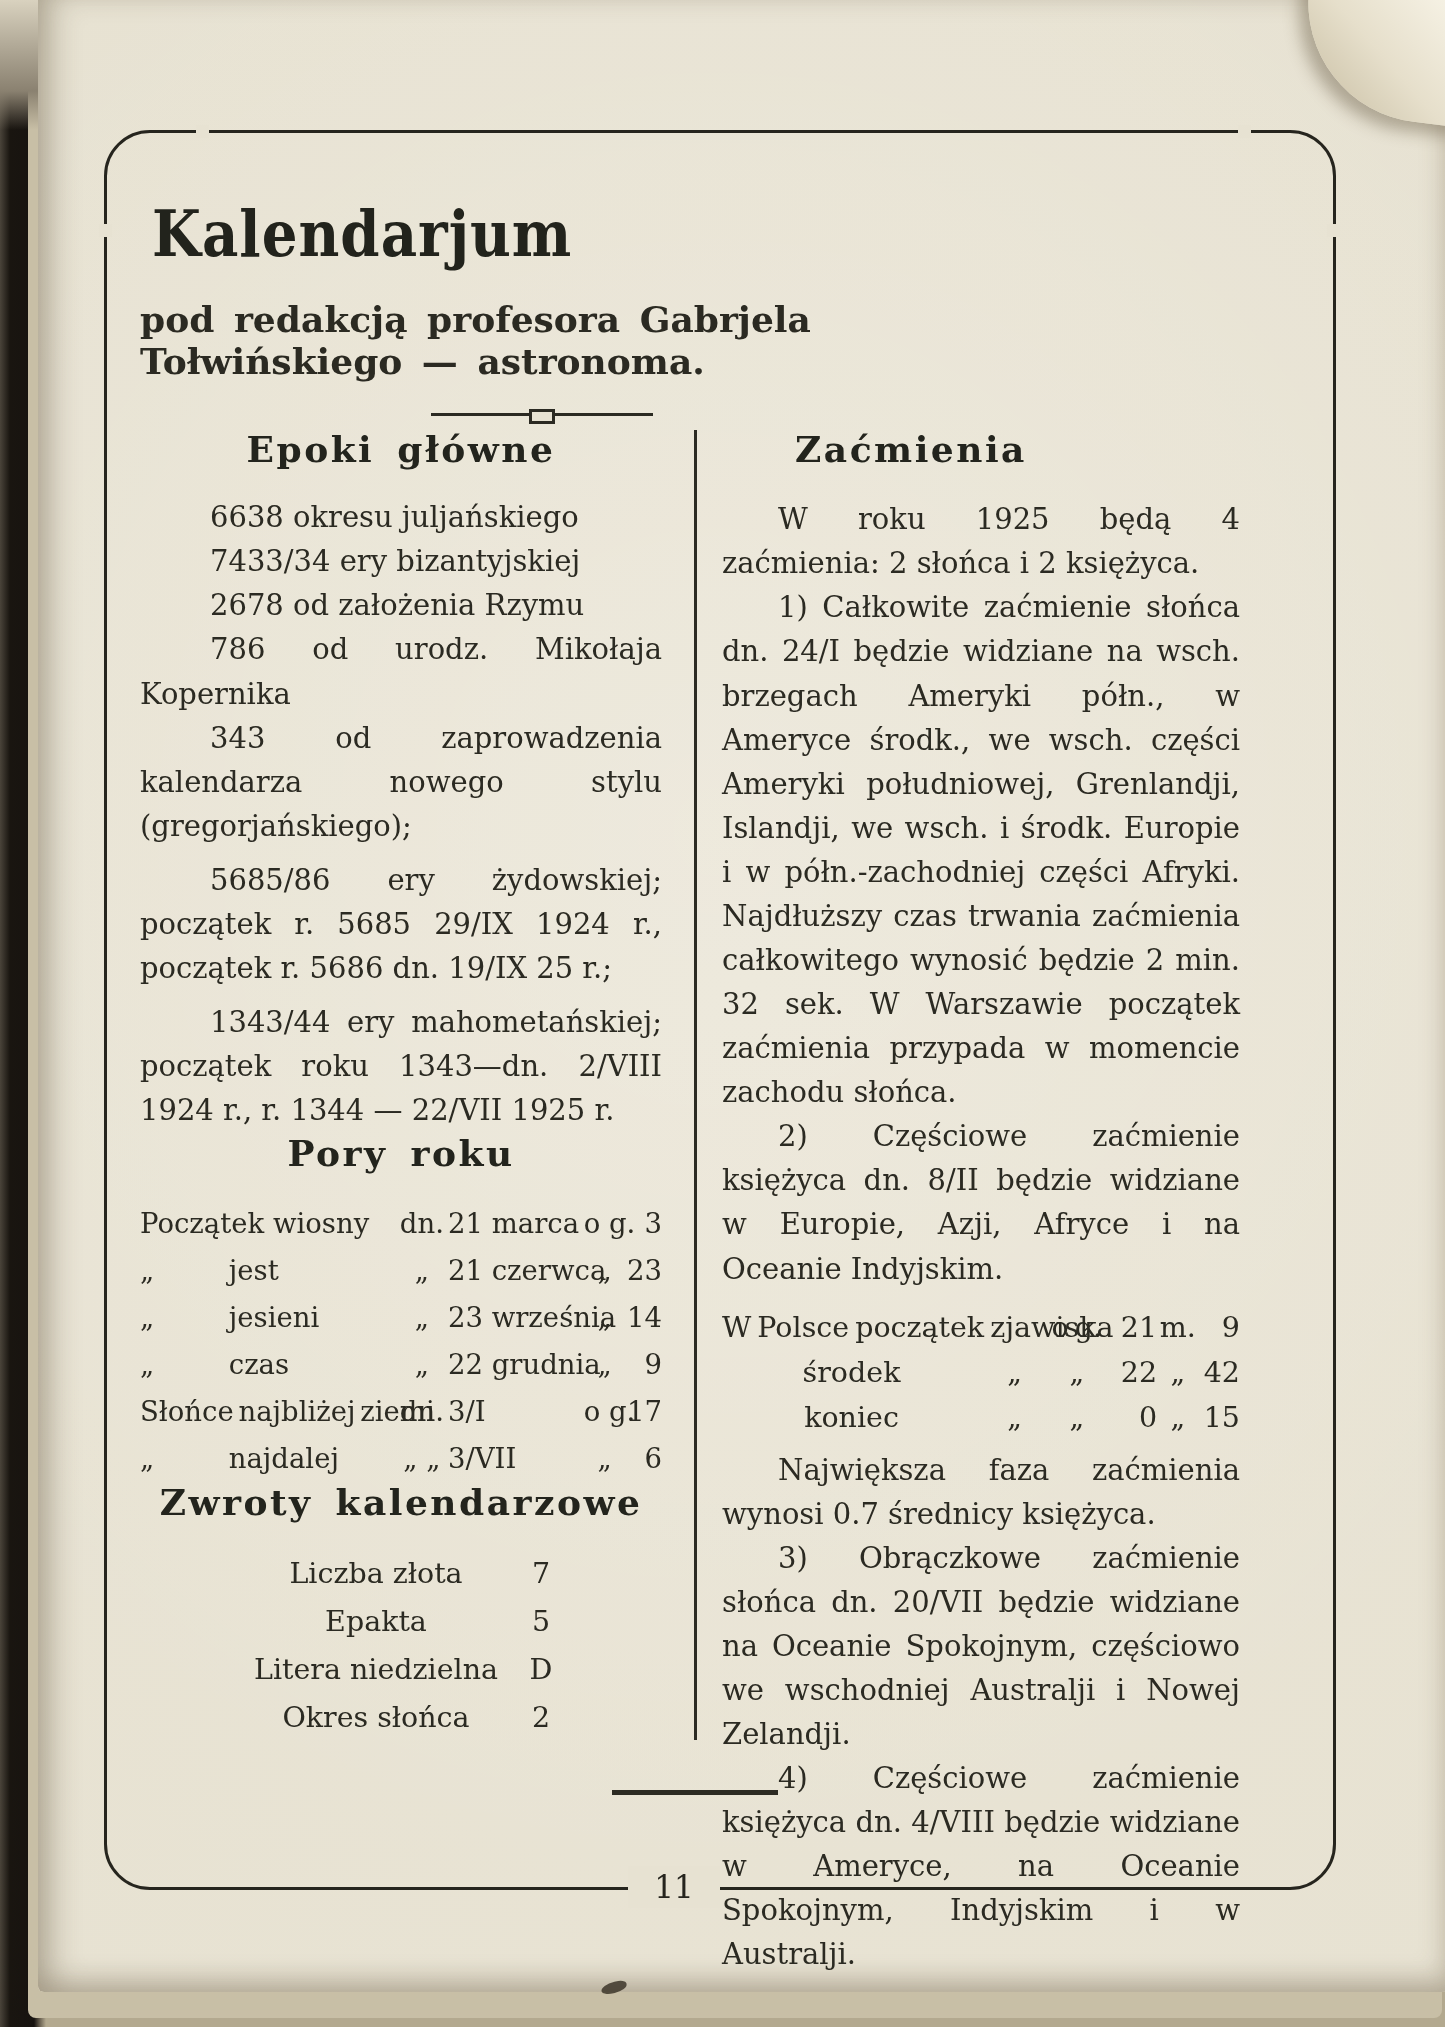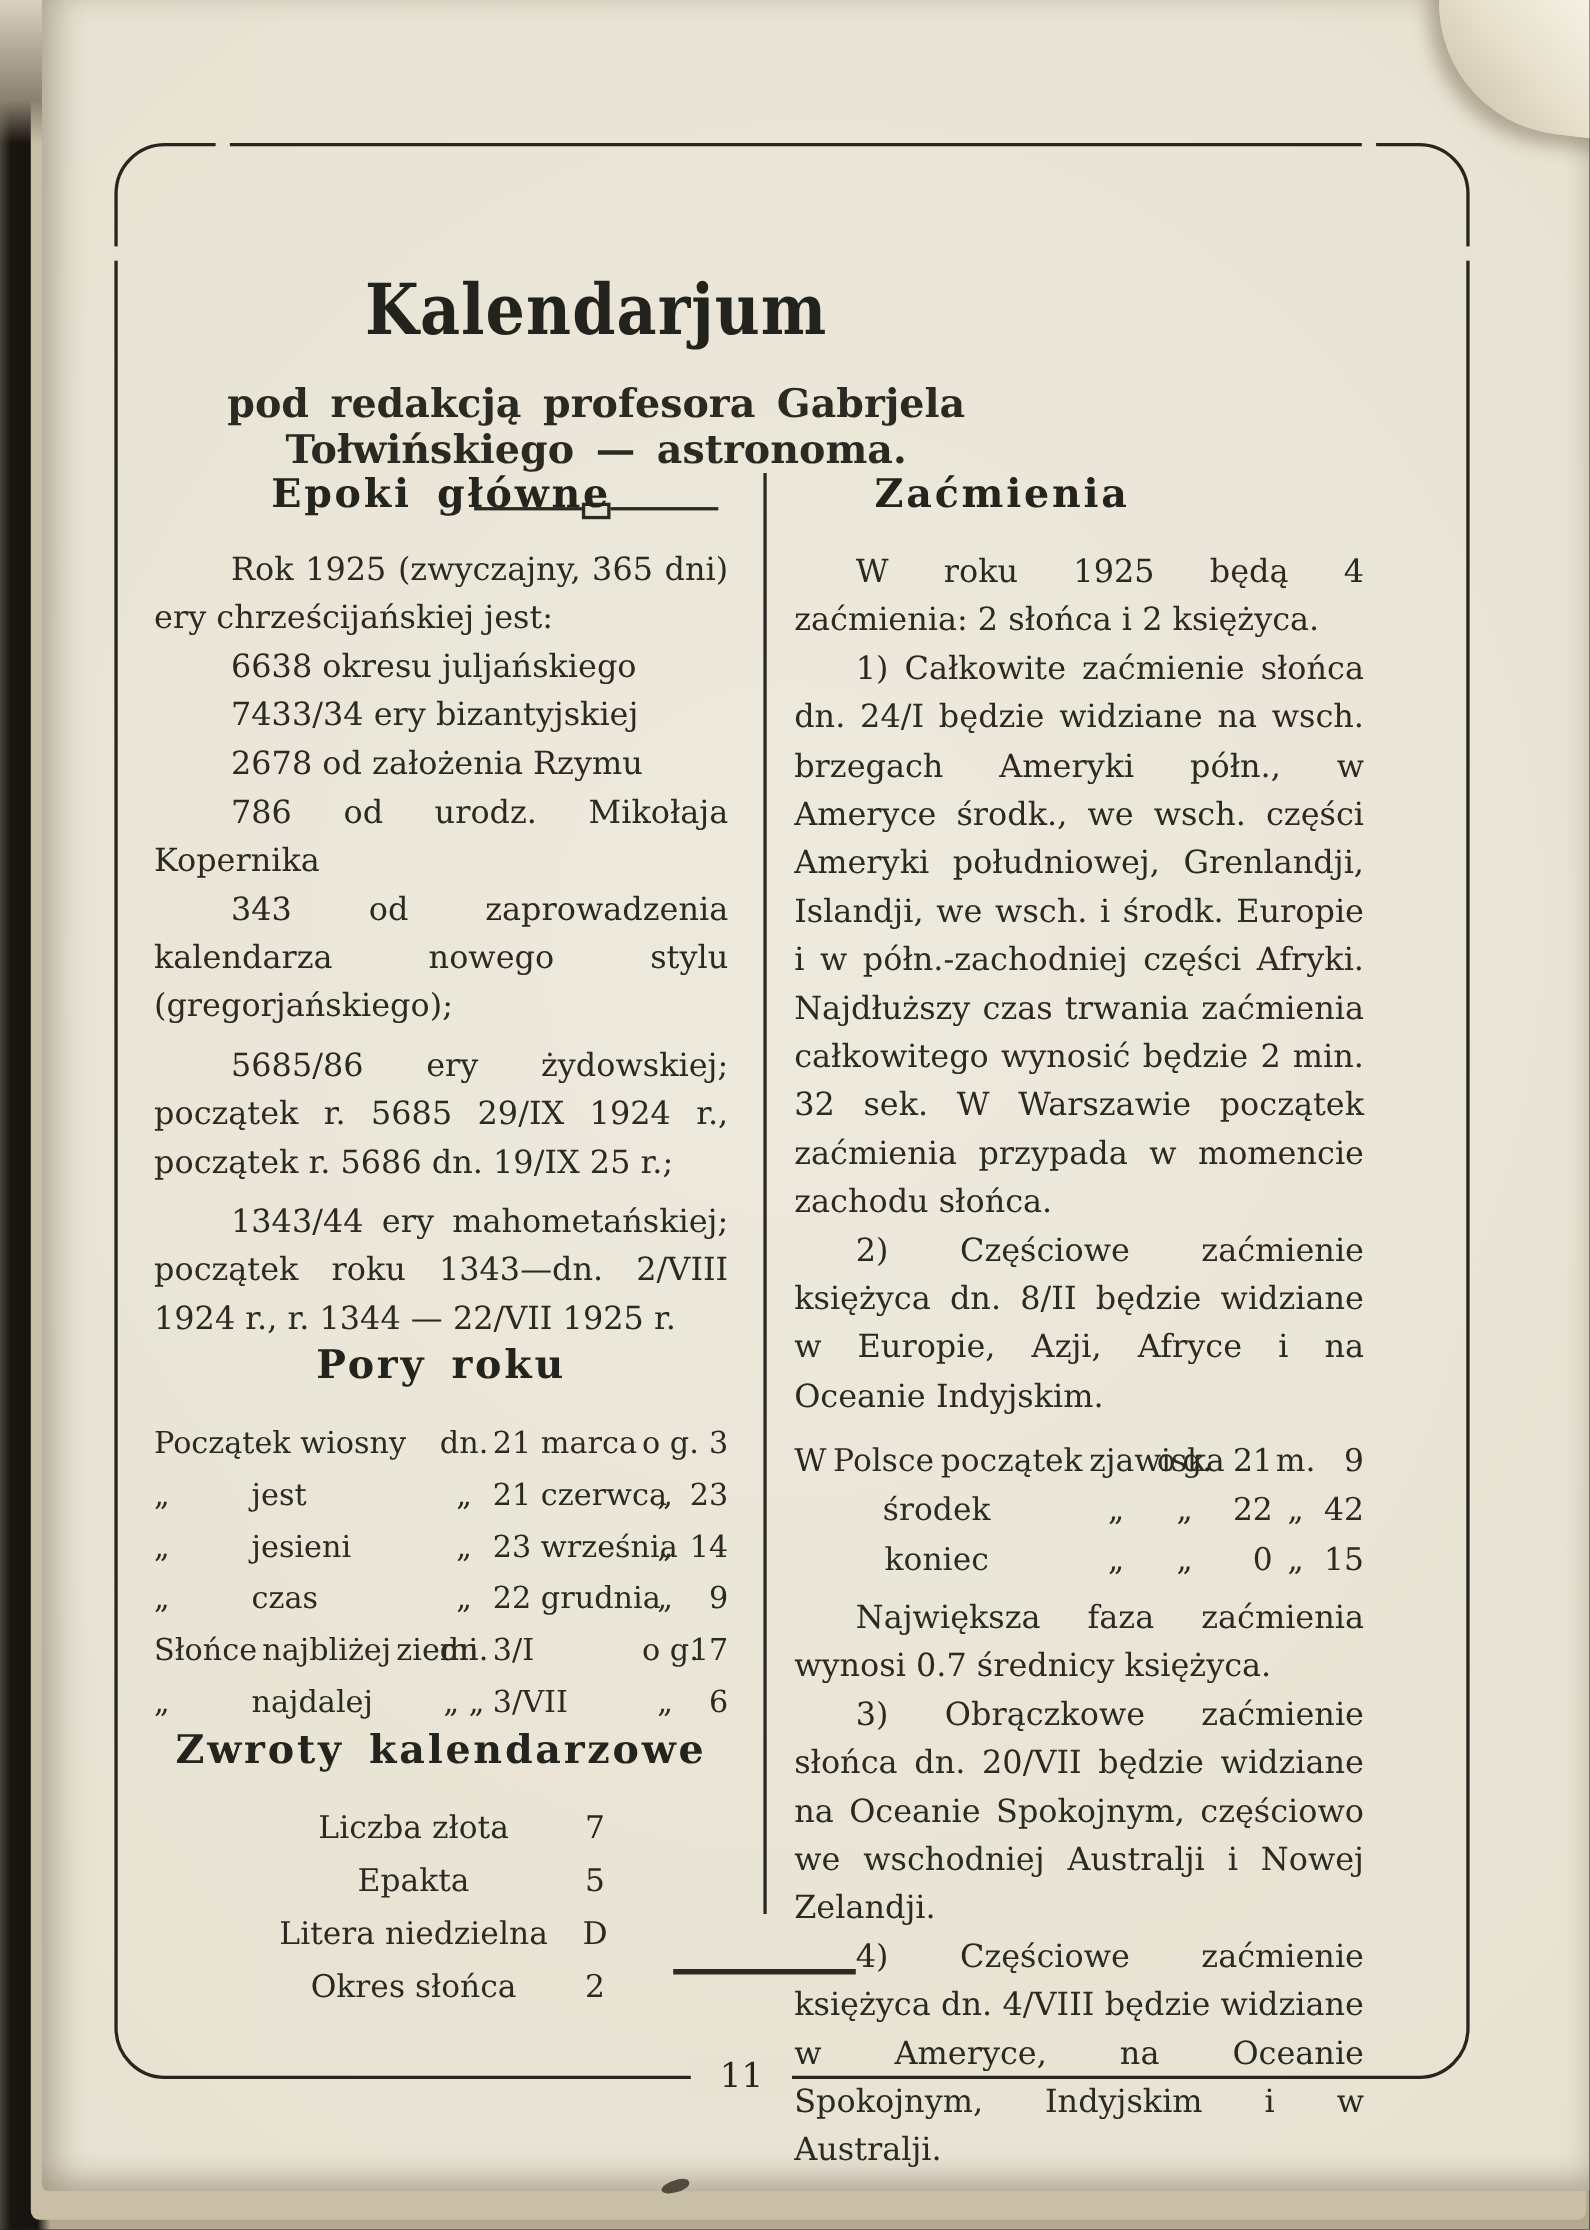--- a/index.html
+++ b/index.html
@@ -28,21 +28,21 @@
     border-bottom-left-radius:120px;box-shadow:-8px 10px 16px rgba(70,55,30,.35);}
   
   .frame{position:absolute;left:104px;top:130px;width:1232px;height:1760px;border:3.5px solid #26251e;
     border-radius:46px;box-sizing:border-box;}
   .frame-gap{position:absolute;background:#e7e2d2;}
   .g1{left:196px;top:125px;width:13px;height:13px;}
   .g2{left:99px;top:224px;width:13px;height:13px;}
   .g3{left:1238px;top:125px;width:13px;height:13px;}
   .g4{left:1327px;top:224px;width:13px;height:13px;}
   
-  .header{position:absolute;left:140px;top:200px;width:804px;text-align:center;margin-top:48px;}
+  .header{position:absolute;left:140px;top:200px;width:804px;text-align:left;}
   .title{margin:0;font-size:58px;font-weight:bold;letter-spacing:1px;transform:scale(.97,1.1);color:#22231c;}
   .subtitle{margin:30px 0 0;font-size:36px;font-weight:bold;word-spacing:7px;}
   .ornament{position:relative;width:222px;height:14px;margin:26px auto 0;}
   .orn-line{position:absolute;left:0;right:0;top:5px;border-top:3px solid #2b2a22;}
   .orn-box{position:absolute;left:50%;top:1px;transform:translateX(-50%);width:20px;height:9px;
     background:#e7e2d2;border:3px solid #2b2a22;}
   
   .col-left{position:absolute;left:140px;top:428px;width:522px;}
   .col-divider{position:absolute;left:694px;top:430px;width:3px;height:1310px;background:#2c2b23;}
   .col-right{position:absolute;left:722px;top:428px;width:518px;}
@@ -100,21 +100,20 @@
     <h1 class="title">Kalendarjum</h1>
     <div class="subtitle">pod redakcją profesora Gabrjela Tołwińskiego — astronoma.</div>
     <div class="ornament">
       <div class="orn-line"></div>
       <div class="orn-box"></div>
     </div>
   </div>
 
   <div class="col-left">
     <h2 class="section">Epoki główne</h2>
-    <p class="body">Rok 1925 (zwyczajny, 365 dni) ery chrześcijańskiej jest:</p>
     <p class="body">6638 okresu juljańskiego</p>
     <p class="body">7433/34 ery bizantyjskiej</p>
     <p class="body">2678 od założenia Rzymu</p>
     <p class="body">786 od urodz. Mikołaja Kopernika</p>
     <p class="body">343 od zaprowadzenia kalendarza nowego stylu (gregorjańskiego);</p>
     <p class="body gap-top">5685/86 ery żydowskiej; początek r. 5685 29/IX 1924 r., początek r. 5686 dn. 19/IX 25 r.;</p>
     <p class="body gap-top">1343/44 ery mahometańskiej; początek roku 1343—dn. 2/VIII 1924 r., r. 1344 — 22/VII 1925 r.</p>
 
     <h2 class="section mt">Pory roku</h2>
     <table class="pory">

